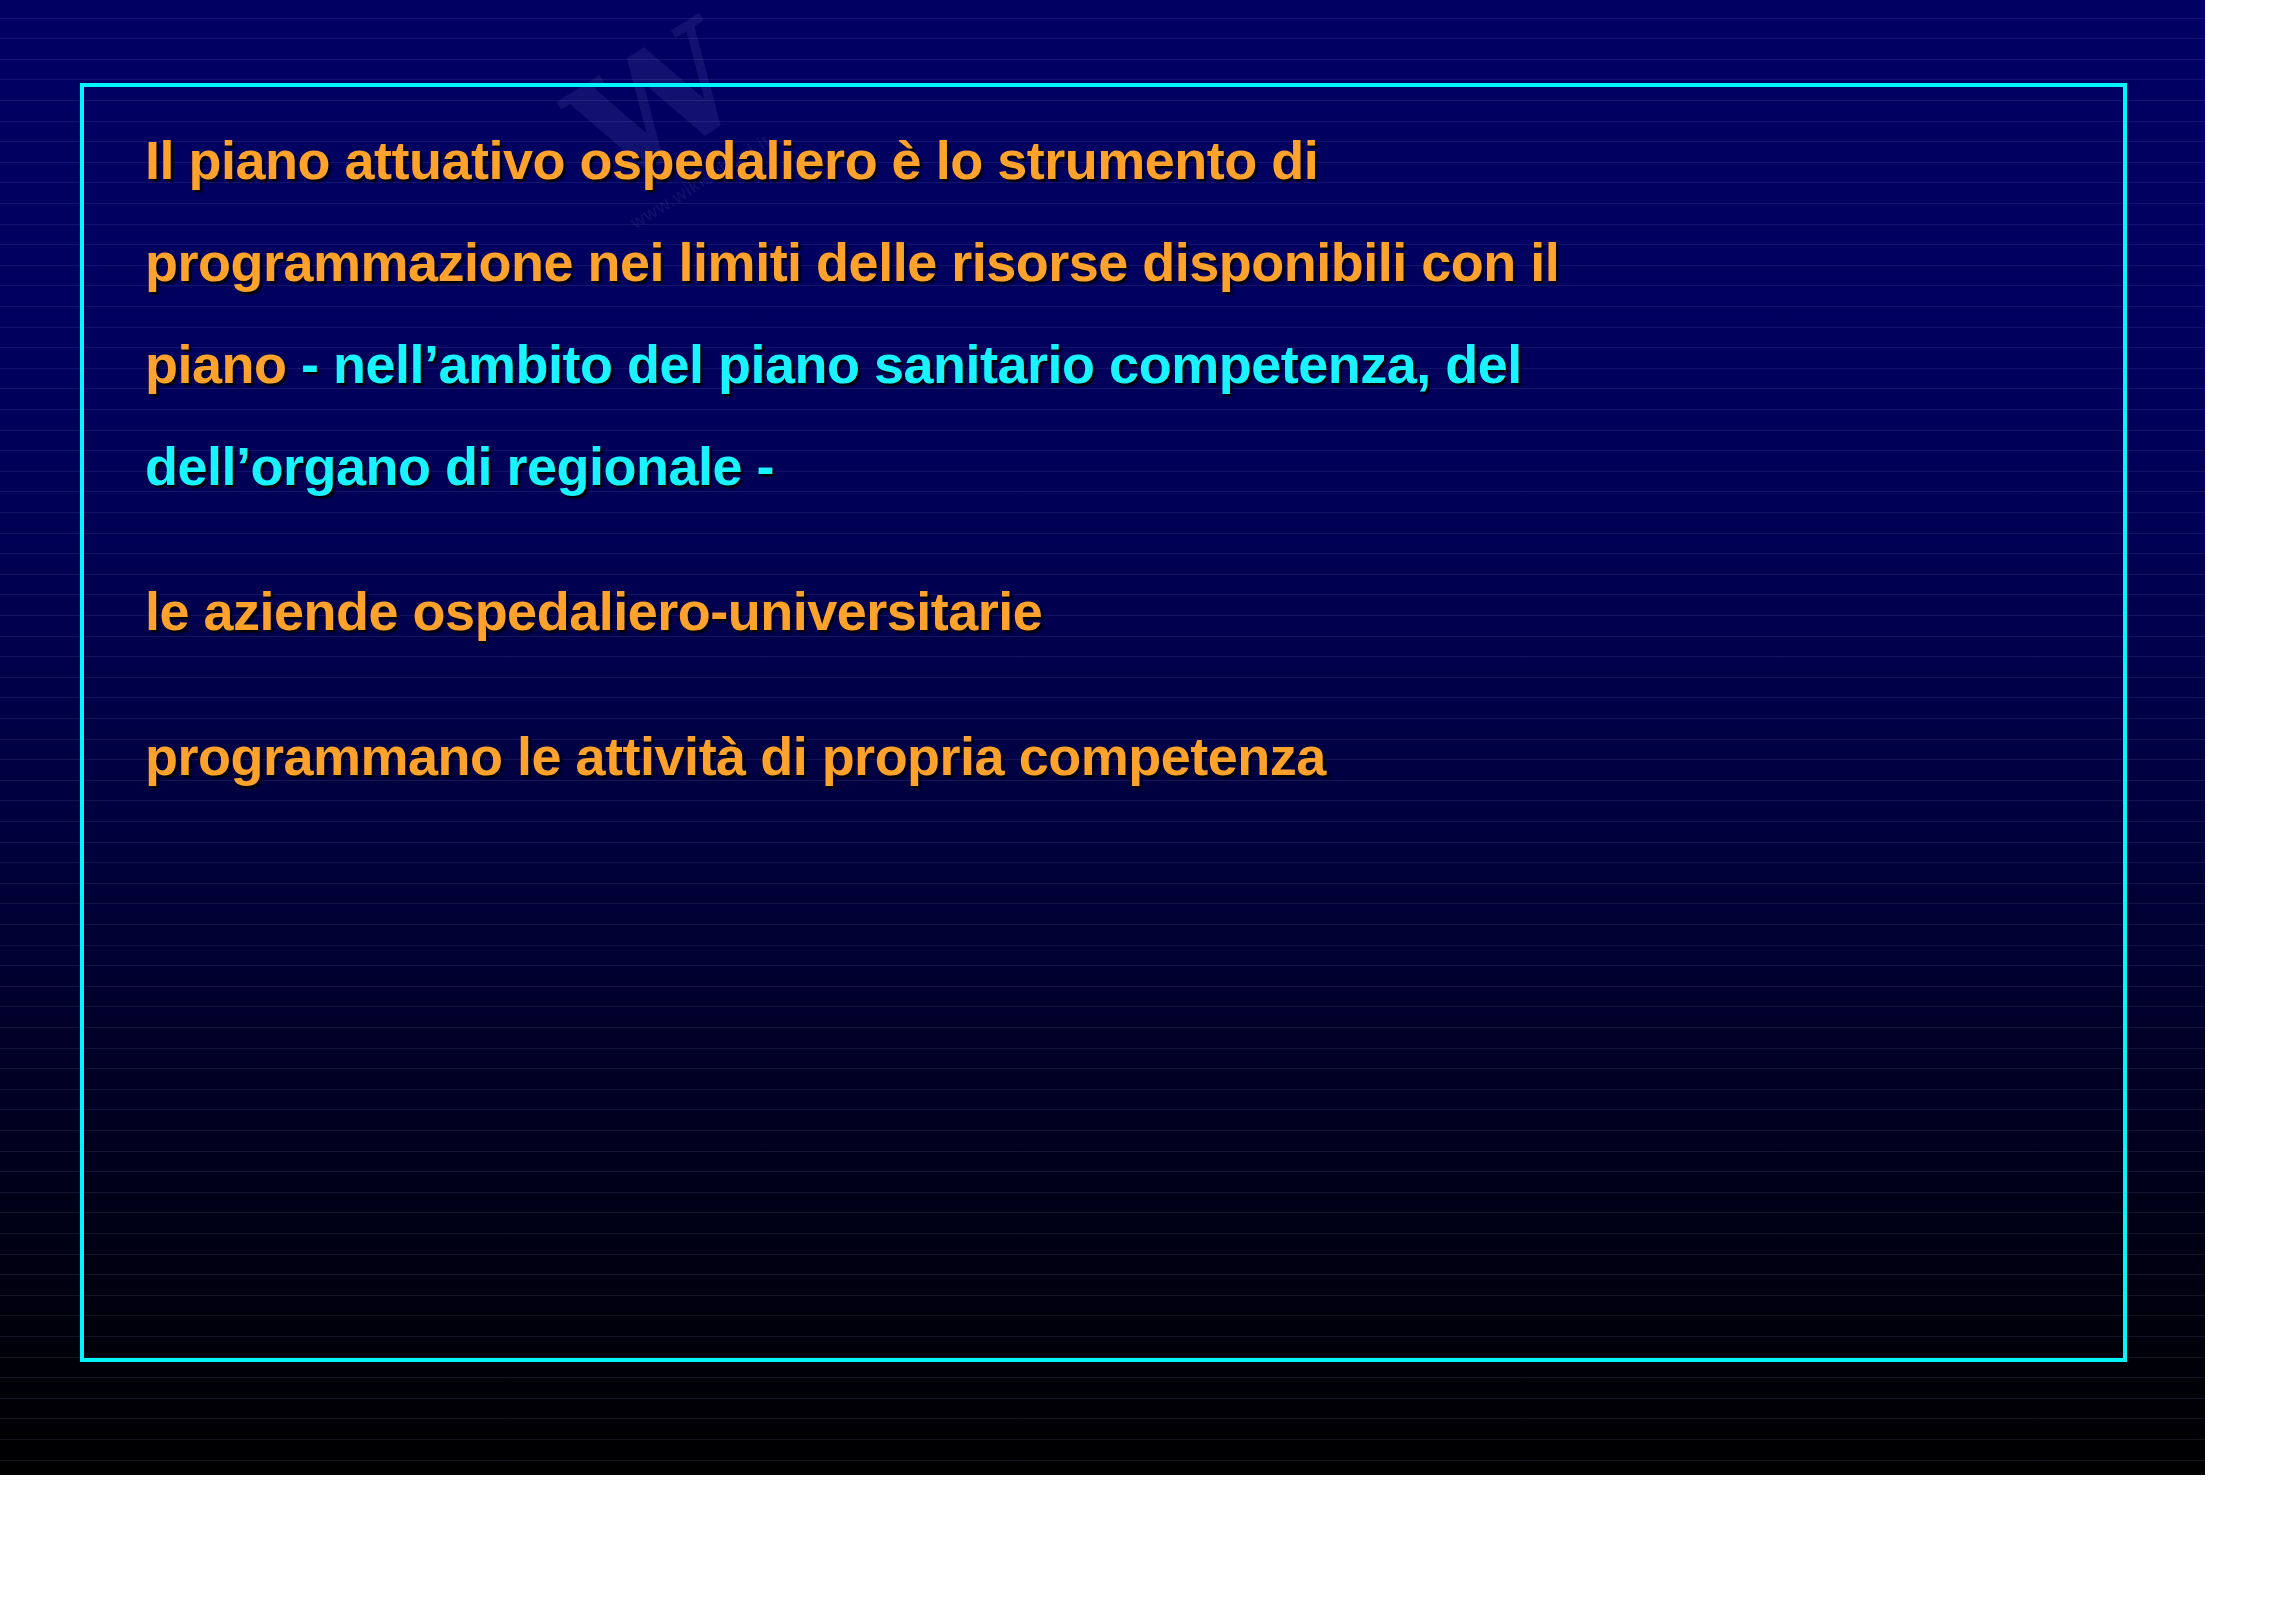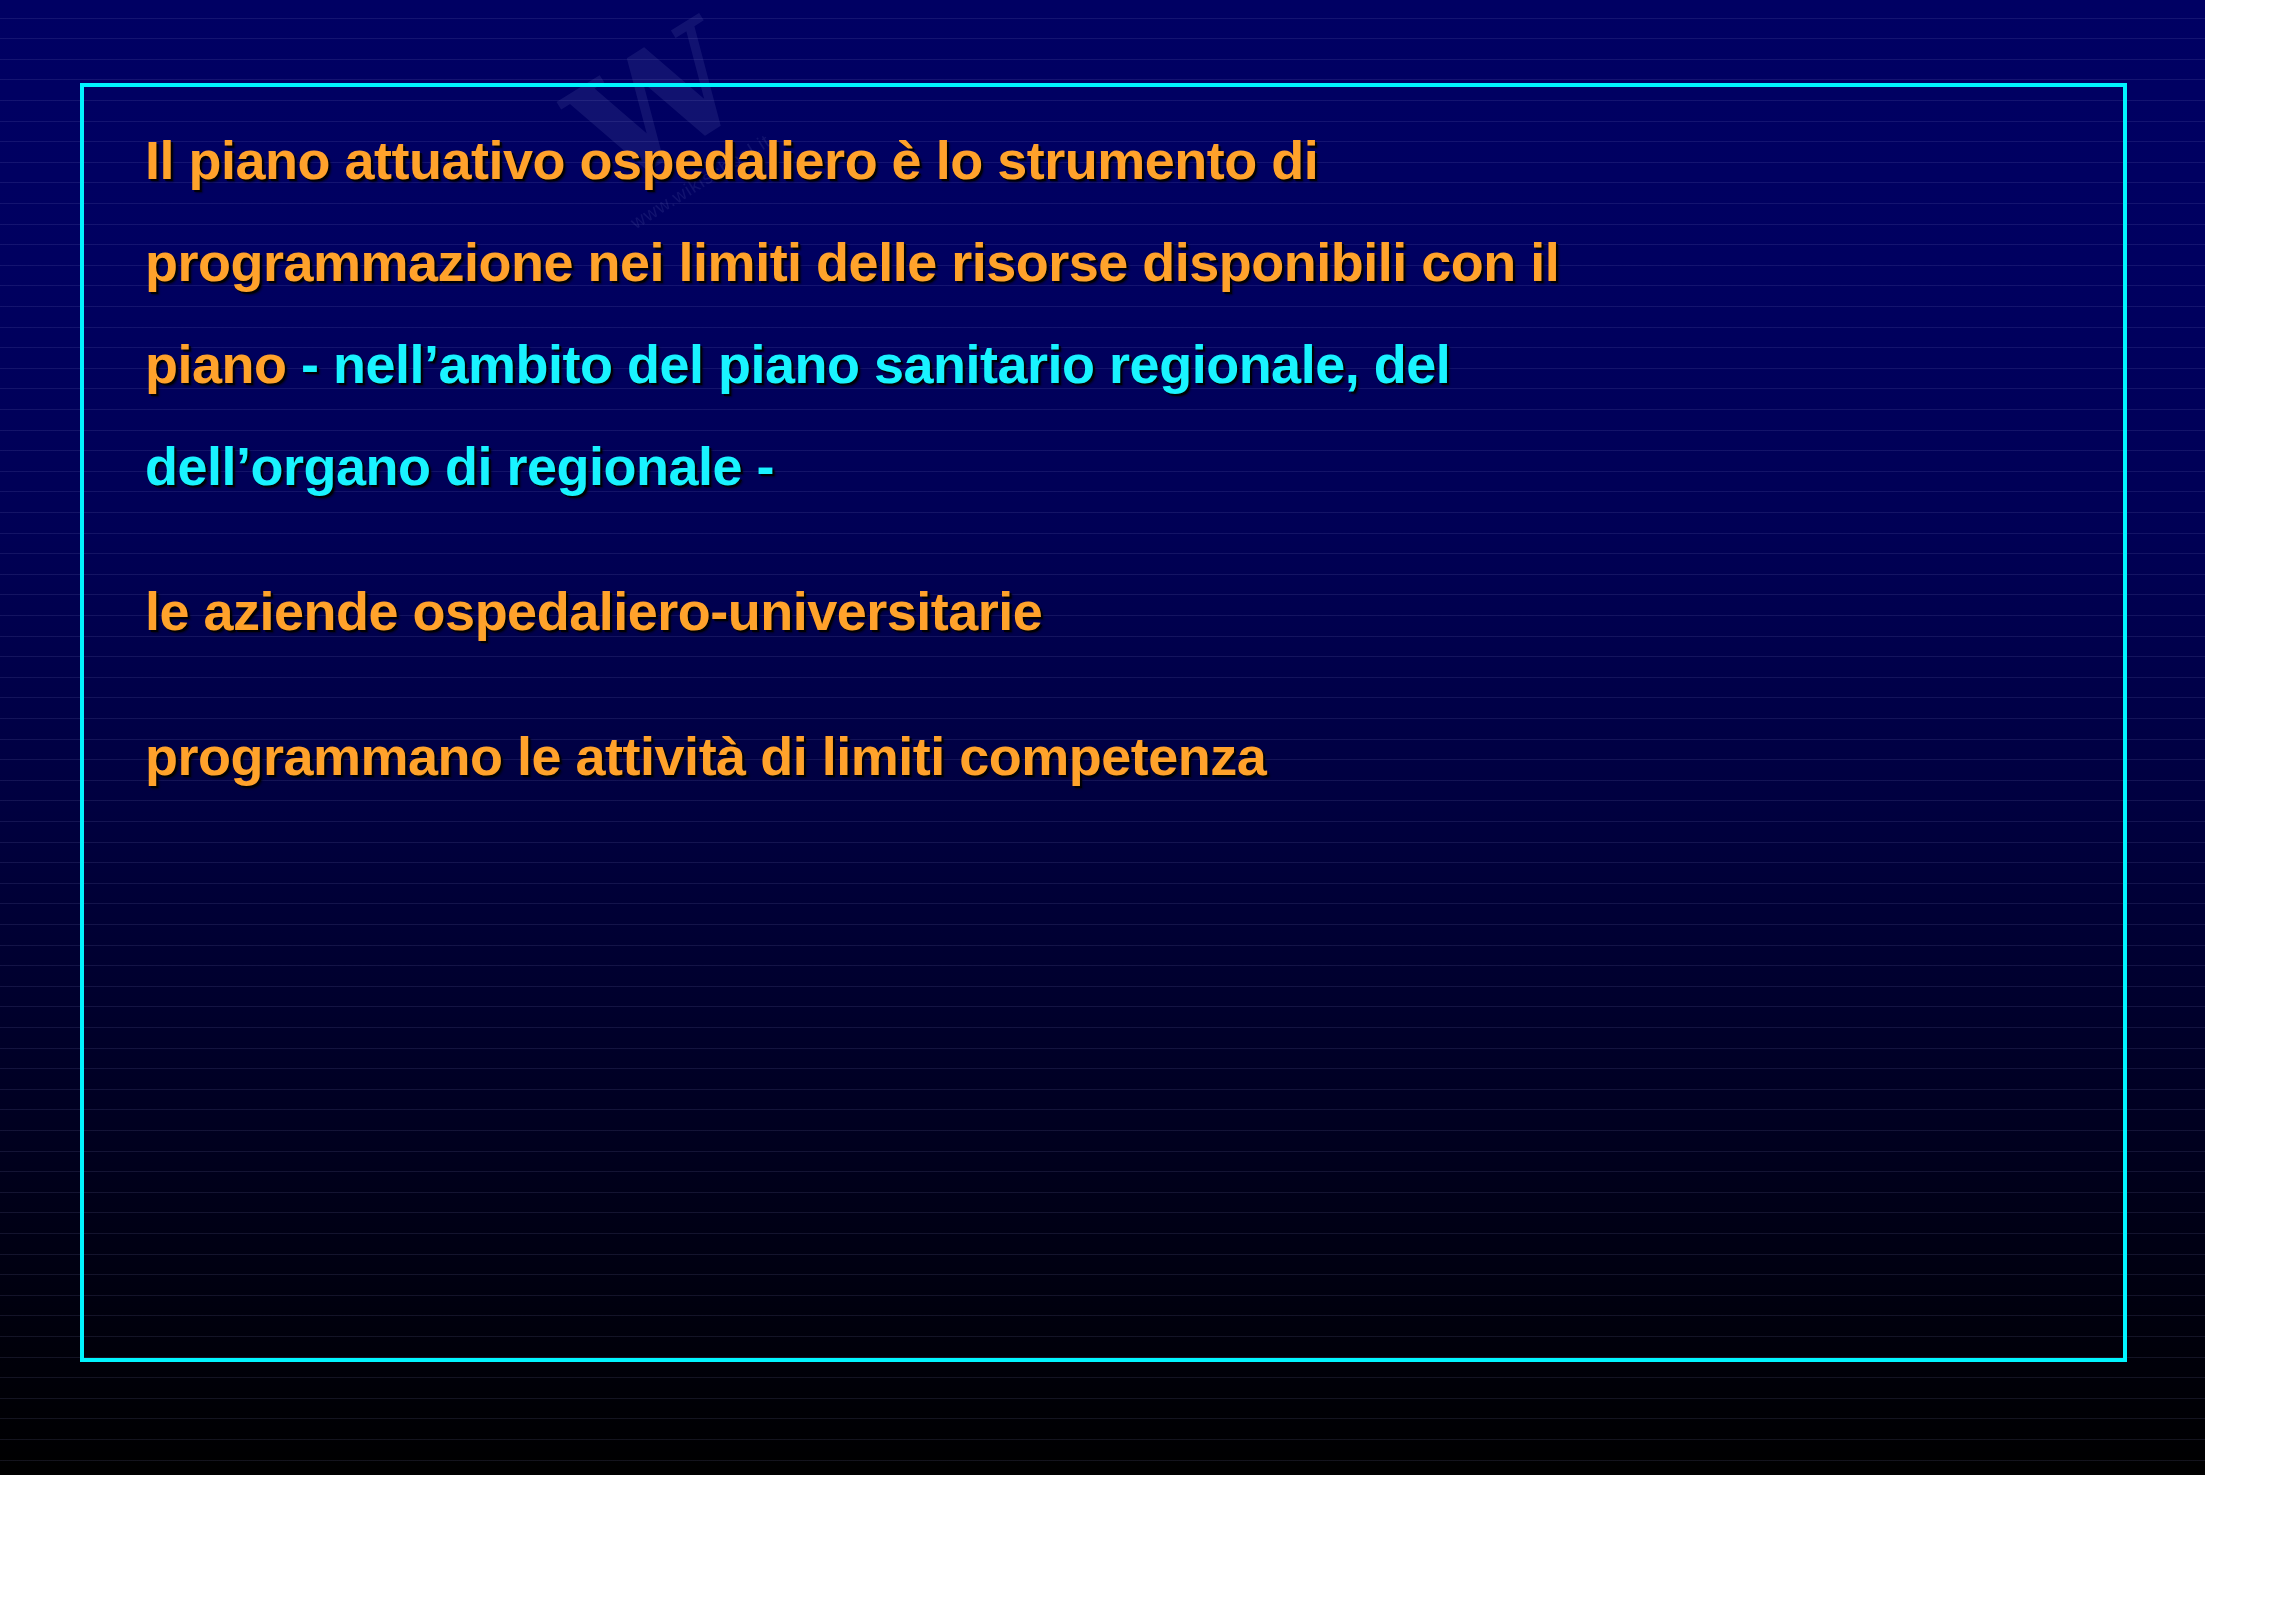--- a/index.html
+++ b/index.html
@@ -128,21 +128,21 @@
     <span class="wm-glyph">W</span>
     <span class="wm-sub">www.wikischool.it</span>
   </div>
 
   <div id="scanlines"></div>
 
   <div id="content-frame">
     <div id="body-text">
         <div class="tline"><span class="c-orange">Il piano attuativo ospedaliero è lo strumento di</span></div>
         <div class="tline"><span class="c-orange">programmazione nei limiti delle risorse disponibili con il</span></div>
-        <div class="tline"><span class="c-orange">piano </span><span class="c-cyan">- nell’ambito del piano sanitario regionale, del</span></div>
+        <div class="tline"><span class="c-orange">piano </span><span class="c-cyan">- nell’ambito del piano sanitario competenza, del</span></div>
         <div class="tline"><span class="c-cyan">dell’organo di regionale -</span></div>
         <div class="tline gap-above"><span class="c-orange">le aziende ospedaliero-universitarie</span></div>
-        <div class="tline gap-above"><span class="c-orange">programmano le attività di limiti competenza</span></div>
+        <div class="tline gap-above"><span class="c-orange">programmano le attività di propria competenza</span></div>
       </div>
   </div>
 
 </div>
 
 
 </body></html>

